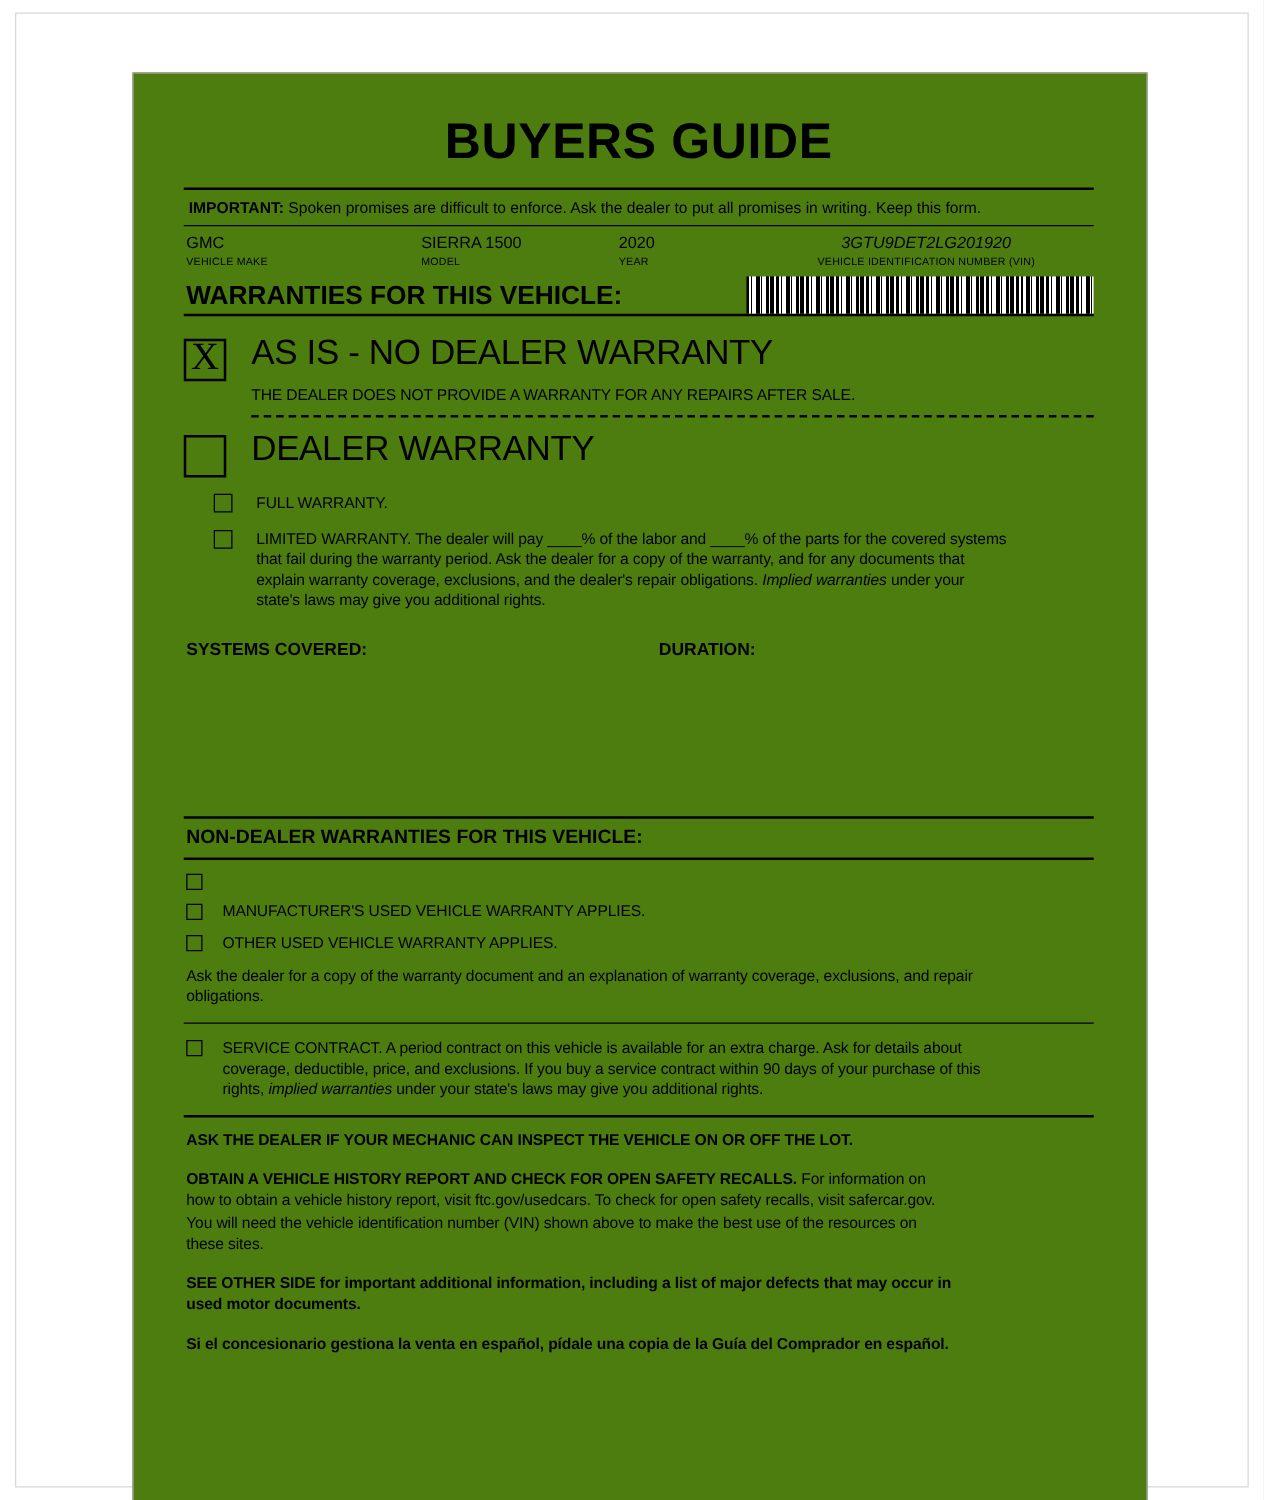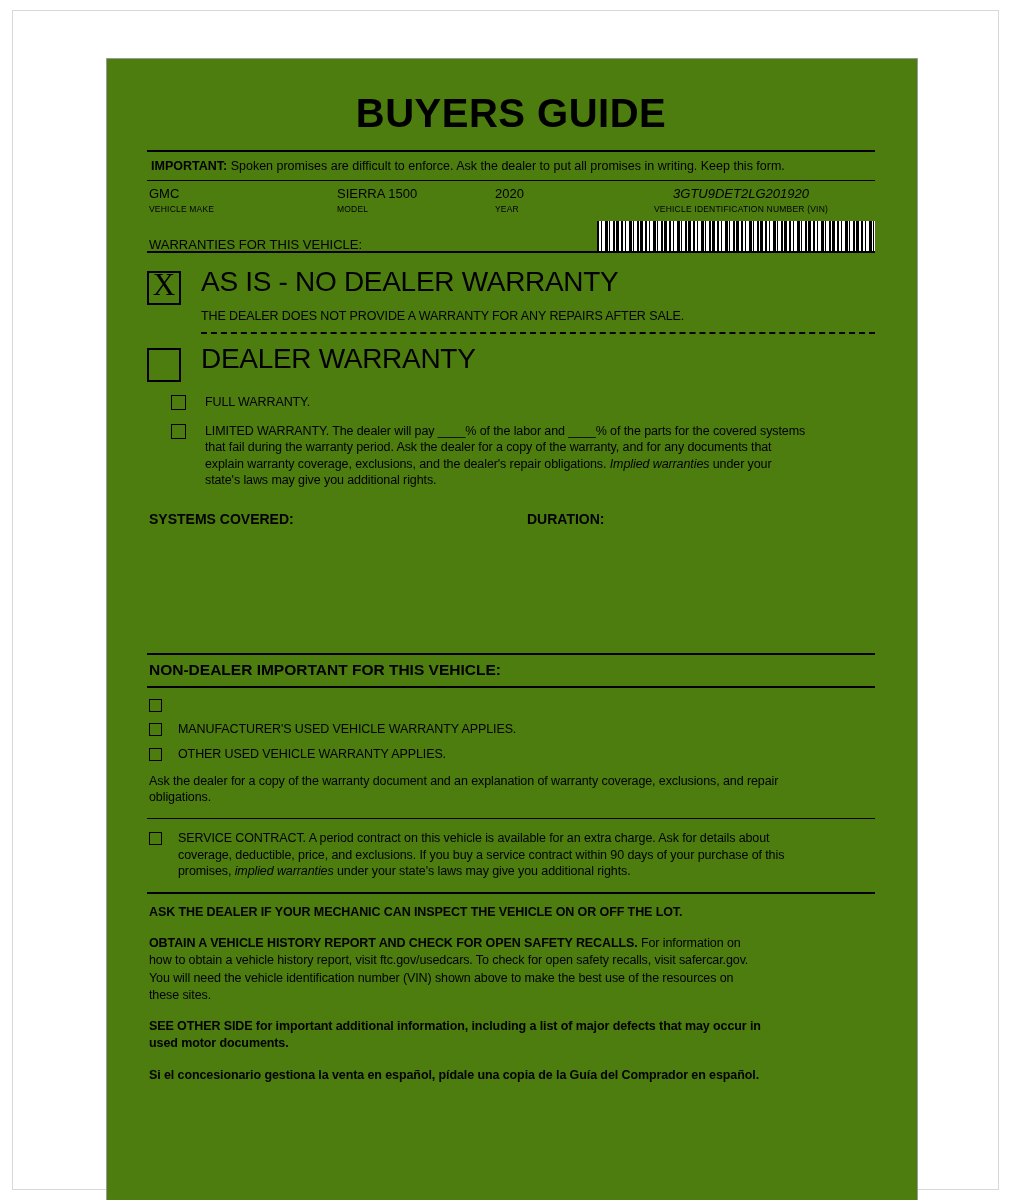--- a/index.html
+++ b/index.html
@@ -91,23 +91,23 @@
   .vi.vin .val { text-align: center; font-style: italic; }
   .vi.vin .lab { text-align: center; }
 
   .warranties-head {
     position: relative;
     height: 30px;
   }
   .warranties-head .label {
     position: absolute;
     left: 2px;
-    top: 16px;
-    font-size: 13px;
-    font-weight: normal;
+    top: 4px;
+    font-size: 21px;
+    font-weight: bold;
   }
   .barcode {
     position: absolute;
     right: 0;
     top: 0;
     width: 278px;
     height: 30px;
     overflow: hidden;
     background: #fff;
   }
@@ -322,21 +322,21 @@
         </div>
 
         <div class="systems-row">
           <span class="sc">SYSTEMS COVERED:</span>
           <span class="dur">DURATION:</span>
         </div>
         <div class="spacer-block"></div>
       </div>
 
       <div class="rule-thick"></div>
-      <div class="nondealer-head">NON-DEALER IMPORTANT FOR THIS VEHICLE:</div>
+      <div class="nondealer-head">NON-DEALER WARRANTIES FOR THIS VEHICLE:</div>
       <div class="rule-thick"></div>
 
       <div>
         <div class="nd-row">
           <div class="nd-box"></div>
         </div>
 
         <div class="nd-row">
           <div class="nd-box"></div>
           <div class="nd-text">MANUFACTURER'S USED VEHICLE WARRANTY APPLIES.</div>
@@ -354,21 +354,21 @@
       </div>
 
       <div class="rule-thin"></div>
 
       <div class="svc-block">
         <div class="nd-row" style="margin-top:0;">
           <div class="nd-box"></div>
           <div class="nd-text">
             <span>SERVICE CONTRACT.  A period contract on this vehicle is available for an extra charge.  Ask for details about</span><br>
             <span>coverage, deductible, price, and exclusions.  If you buy a service contract within 90 days of your purchase of this</span><br>
-            <span>promises, </span><i>implied warranties</i><span> under your state's laws may give you additional rights.</span>
+            <span>rights, </span><i>implied warranties</i><span> under your state's laws may give you additional rights.</span>
           </div>
         </div>
       </div>
 
       <div class="rule-thick"></div>
 
       <div class="final-block">
         <div class="fin-p bold-all">ASK THE DEALER IF YOUR MECHANIC CAN INSPECT THE VEHICLE ON OR OFF THE LOT.</div>
 
         <div class="fin-p">

